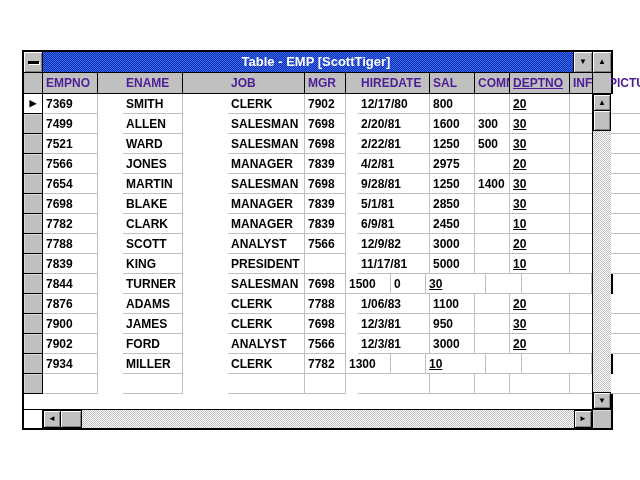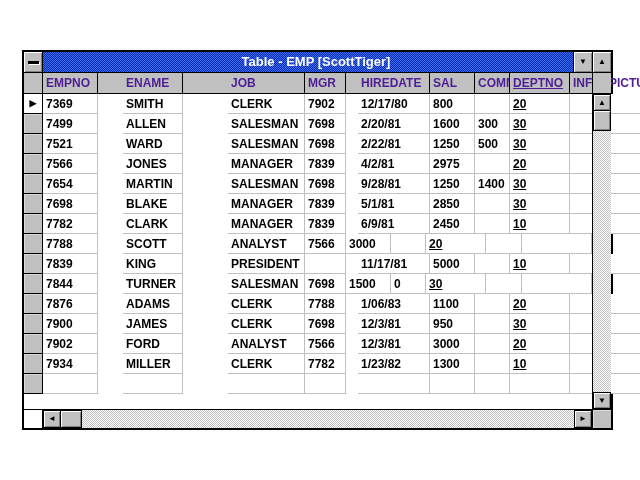--- a/index.html
+++ b/index.html
@@ -230,20 +230,21 @@
             <div class="cell col-deptno">10</div>
             <div class="cell col-info"></div>
             <div class="cell col-picture"></div>
           </div>
           <div class="trow">
             <div class="gutter"></div>
             <div class="cell col-empno">7788</div>
             <div class="cell col-ename">SCOTT</div>
             <div class="cell col-job">ANALYST</div>
             <div class="cell col-mgr">7566</div>
+            <div class="cell col-hiredate">12/9/82</div>
             <div class="cell col-sal">3000</div>
             <div class="cell col-comm"></div>
             <div class="cell col-deptno">20</div>
             <div class="cell col-info"></div>
             <div class="cell col-picture"></div>
           </div>
           <div class="trow">
             <div class="gutter"></div>
             <div class="cell col-empno">7839</div>
             <div class="cell col-ename">KING</div>
@@ -306,21 +307,20 @@
             <div class="cell col-deptno">20</div>
             <div class="cell col-info"></div>
             <div class="cell col-picture"></div>
           </div>
           <div class="trow">
             <div class="gutter"></div>
             <div class="cell col-empno">7934</div>
             <div class="cell col-ename">MILLER</div>
             <div class="cell col-job">CLERK</div>
             <div class="cell col-mgr">7782</div>
-            <div class="cell col-hiredate">1/23/82</div>
             <div class="cell col-sal">1300</div>
             <div class="cell col-comm"></div>
             <div class="cell col-deptno">10</div>
             <div class="cell col-info"></div>
             <div class="cell col-picture"></div>
           </div>
           <div class="trow">
             <div class="gutter"></div>
             <div class="cell col-empno"></div>
             <div class="cell col-ename"></div>

